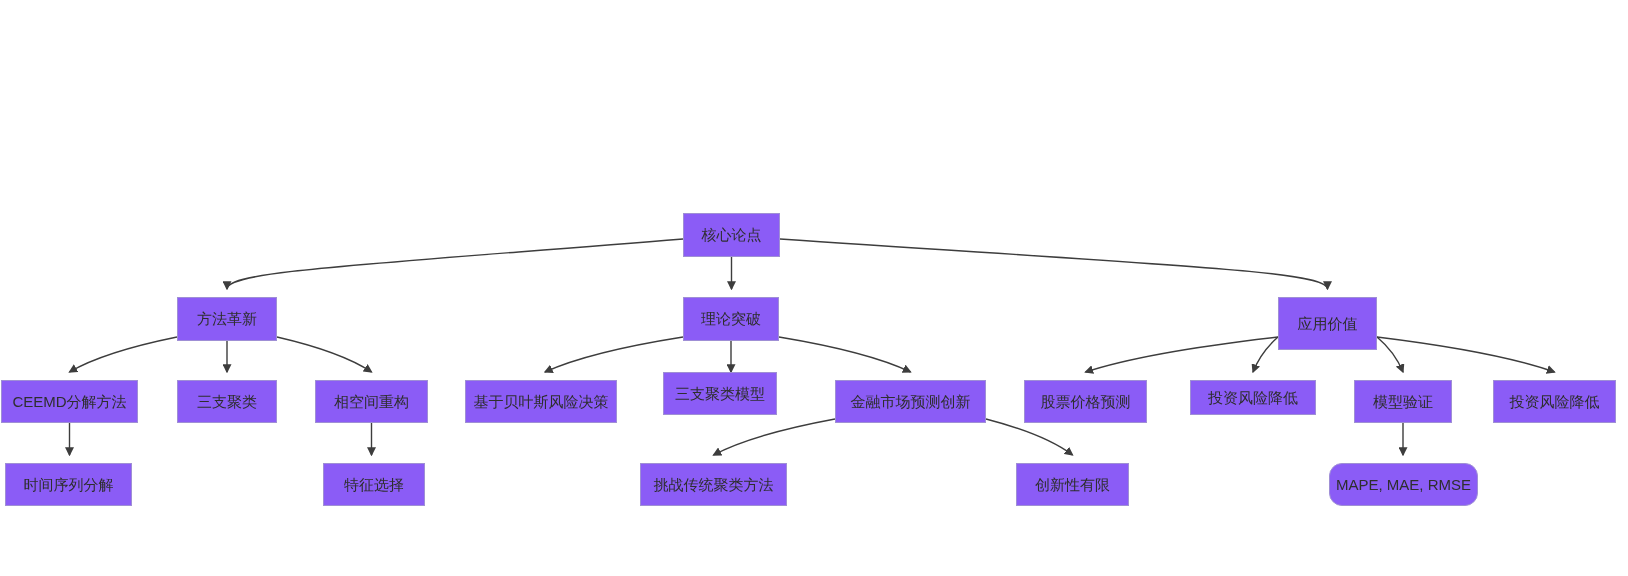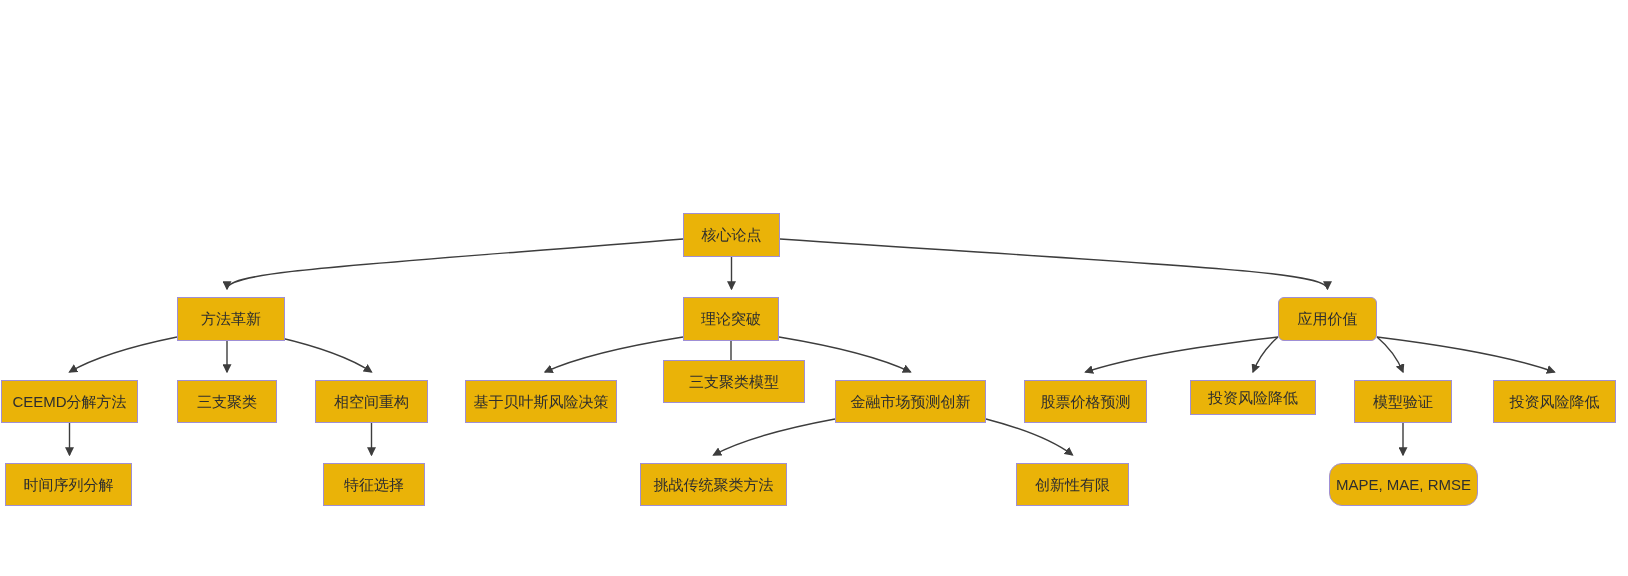--- a/index.html
+++ b/index.html
@@ -21,21 +21,21 @@
     position: absolute;
     left: 0;
     top: 0;
     width: 1628px;
     height: 576px;
     pointer-events: none;
   }
   .node {
     position: absolute;
     box-sizing: border-box;
-    background: #eab308;
+    background: #8b5cf6;
     border: 1.5px solid #9f8fd5;
     color: #2e2e2e;
     font-size: 15px;
     line-height: 1.2;
     display: flex;
     align-items: center;
     justify-content: center;
     text-align: right;
     white-space: nowrap;
   }
@@ -71,28 +71,28 @@
         <path class="edge" d="M 986 419 C 1020.6 428, 1050.875 438.8, 1072.5 455" marker-end="url(#arrowhead)"></path>
         <path class="edge" d="M 1278 337 C 1201 345.75, 1133.625 356.25, 1085.5 372" marker-end="url(#arrowhead)"></path>
         <path class="edge" d="M 1278 337 C 1268 345.75, 1259.25 356.25, 1253 372" marker-end="url(#arrowhead)"></path>
         <path class="edge" d="M 1377 337 C 1387.4 345.75, 1396.5 356.25, 1403 372" marker-end="url(#arrowhead)"></path>
         <path class="edge" d="M 1377 337 C 1448 345.75, 1510.125 356.25, 1554.5 372" marker-end="url(#arrowhead)"></path>
         <path class="edge" d="M 1403 423 L 1403 455" marker-end="url(#arrowhead)"></path>
       </g>
   </svg>
   <div id="node-layer">
       <div class="node" style="left: 683px; top: 213px; width: 97px; height: 44px;">核心论点</div>
-      <div class="node" style="left: 177px; top: 297px; width: 108px; height: 44px;">方法革新</div>
+      <div class="node" style="left: 177px; top: 297px; width: 100px; height: 44px;">方法革新</div>
       <div class="node" style="left: 683px; top: 297px; width: 96px; height: 44px;">理论突破</div>
-      <div class="node" style="left: 1278px; top: 297px; width: 99px; height: 44px; border-radius: 6px;">应用价值</div>
+      <div class="node" style="left: 1278px; top: 297px; width: 99px; height: 53px;">应用价值</div>
       <div class="node" style="left: 1px; top: 380px; width: 137px; height: 43px;">CEEMD分解方法</div>
       <div class="node" style="left: 177px; top: 380px; width: 100px; height: 43px;">三支聚类</div>
       <div class="node" style="left: 315px; top: 380px; width: 113px; height: 43px;">相空间重构</div>
       <div class="node" style="left: 465px; top: 380px; width: 152px; height: 43px;">基于贝叶斯风险决策</div>
-      <div class="node" style="left: 663px; top: 360px; width: 142px; height: 43px;">三支聚类模型</div>
+      <div class="node" style="left: 663px; top: 372px; width: 114px; height: 43px;">三支聚类模型</div>
       <div class="node" style="left: 835px; top: 380px; width: 151px; height: 43px;">金融市场预测创新</div>
       <div class="node" style="left: 1024px; top: 380px; width: 123px; height: 43px;">股票价格预测</div>
       <div class="node" style="left: 1190px; top: 380px; width: 126px; height: 35px;">投资风险降低</div>
       <div class="node" style="left: 1354px; top: 380px; width: 98px; height: 43px;">模型验证</div>
       <div class="node" style="left: 1493px; top: 380px; width: 123px; height: 43px;">投资风险降低</div>
       <div class="node" style="left: 5px; top: 463px; width: 127px; height: 43px;">时间序列分解</div>
       <div class="node" style="left: 323px; top: 463px; width: 102px; height: 43px; font-family: Liberation Serif, serif;">特征选择</div>
       <div class="node" style="left: 640px; top: 463px; width: 147px; height: 43px;">挑战传统聚类方法</div>
       <div class="node" style="left: 1016px; top: 463px; width: 113px; height: 43px;">创新性有限</div>
       <div class="node" style="left: 1329px; top: 463px; width: 149px; height: 43px; border-radius: 13px;">MAPE, MAE, RMSE</div>

